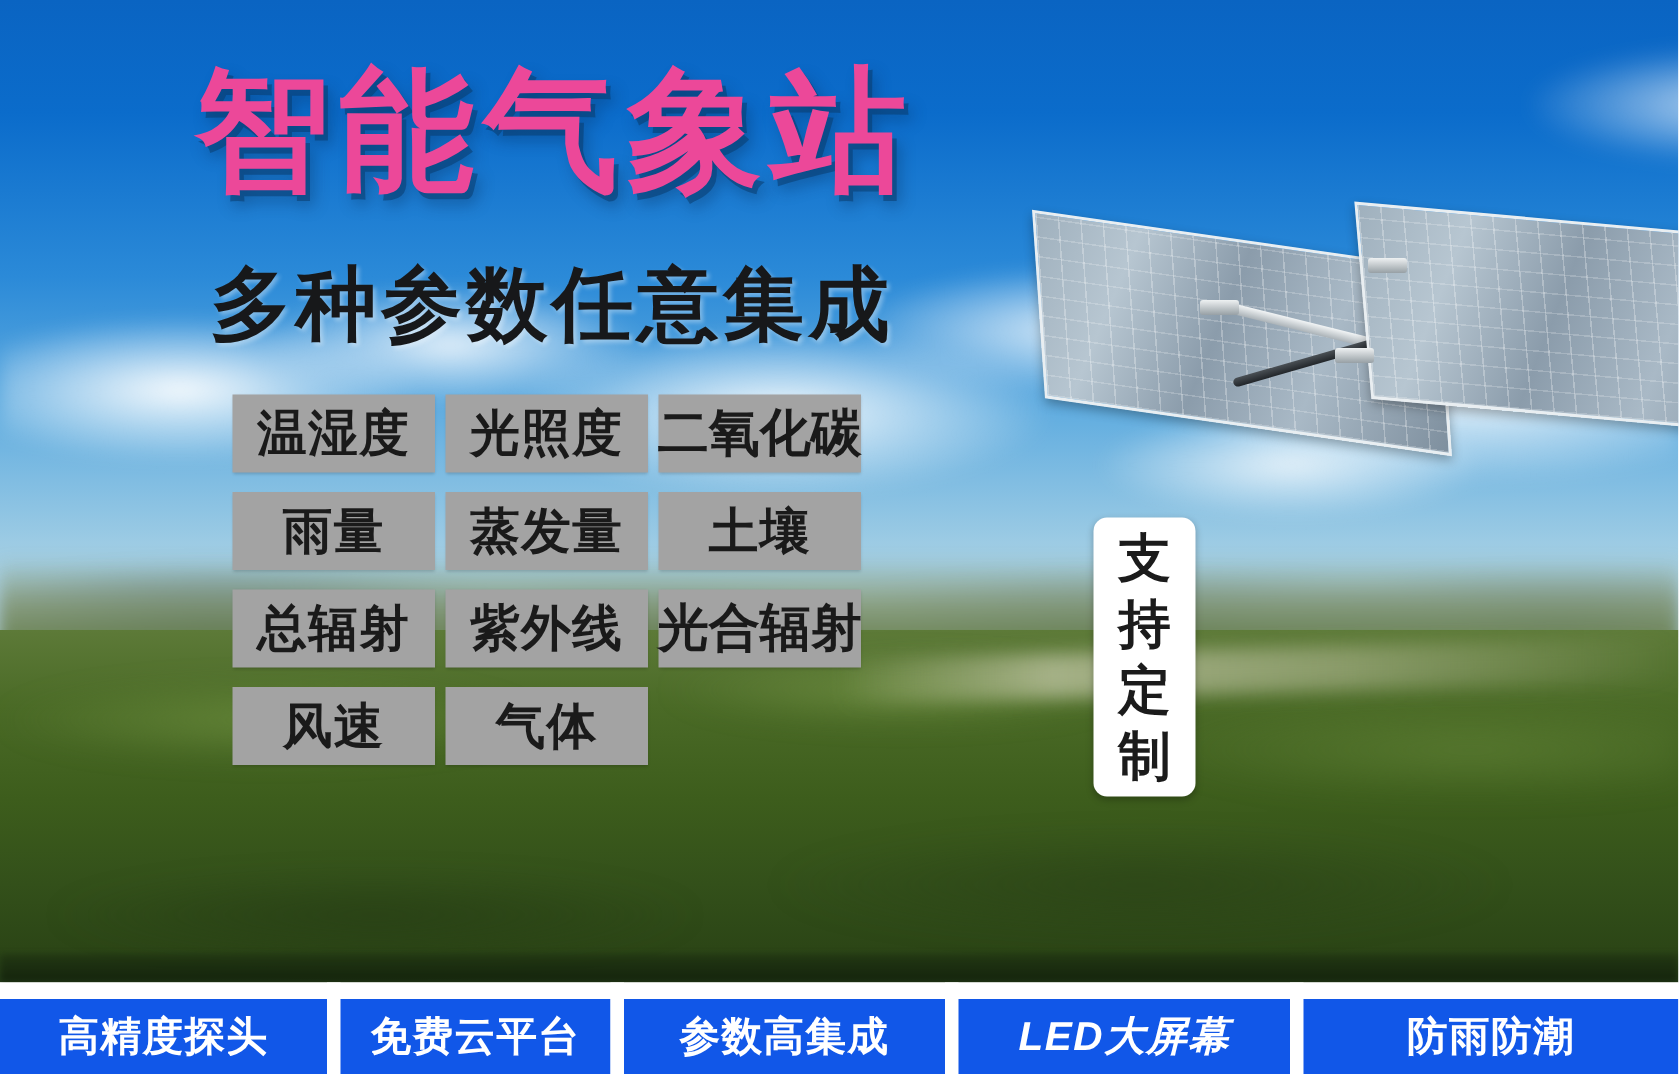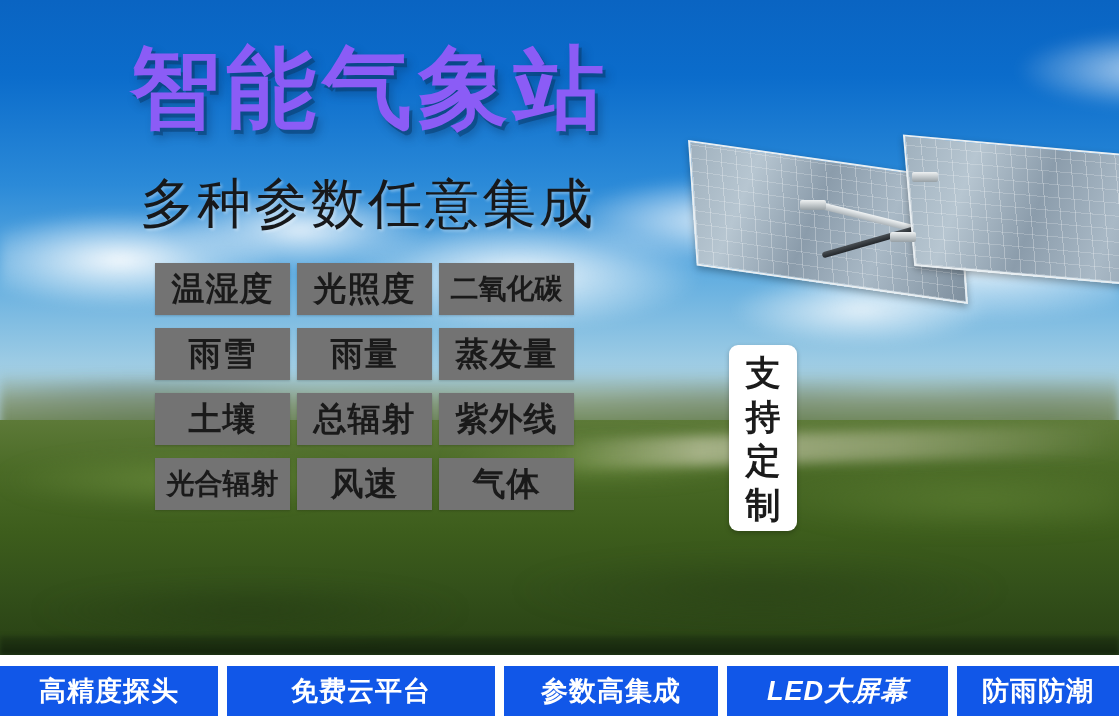--- a/index.html
+++ b/index.html
@@ -91,47 +91,47 @@
   }
   .panel-left{left:2px;top:160px;width:268px;height:120px;transform:skewY(12deg) rotate(-4deg);}
   .panel-right{left:218px;top:148px;width:286px;height:126px;transform:skewY(10deg) rotate(-5deg);}
   .panel-brace{position:absolute;left:120px;top:218px;width:150px;height:7px;background:linear-gradient(180deg,#f2f5f6,#aab2b7);transform:rotate(14deg);border-radius:3px;}
   .panel-brace2{position:absolute;left:130px;top:236px;width:120px;height:6px;background:linear-gradient(180deg,#4a5055,#22262a);transform:rotate(-16deg);border-radius:3px;}
   .clamp{position:absolute;width:26px;height:10px;background:linear-gradient(180deg,#eef1f2,#97a0a5);border-radius:2px;}
 
   
   .title{
     position:absolute;left:130px;top:36px;
-    font-size:90px;line-height:104px;font-weight:bold;color:#8b5cf6;
+    font-size:90px;line-height:104px;font-weight:bold;color:#ec4899;
     letter-spacing:6px;
     text-shadow:3px 4px 0 rgba(10,60,110,.55), 5px 7px 10px rgba(6,40,80,.35);
     white-space:nowrap;
   }
   .subtitle{
     position:absolute;left:140px;top:172px;
-    font-size:54px;line-height:62px;font-weight:normal;color:#17181a;
+    font-size:54px;line-height:62px;font-weight:bold;color:#17181a;
     letter-spacing:3px;
     text-shadow:2px 2px 3px rgba(255,255,255,.35);
     white-space:nowrap;
   }
 
   
   .tag-grid{
     position:absolute;left:155px;top:263px;
     display:grid;grid-template-columns:repeat(3,135px);
     column-gap:7px;row-gap:13px;
   }
   .tag{
-    height:52px;background:#737373;
+    height:52px;background:#a3a3a3;
     display:flex;align-items:center;justify-content:center;
     font-size:33px;font-weight:bold;color:#1a1a1a;letter-spacing:1px;
     box-shadow:0 1px 2px rgba(0,0,0,.18);
     white-space:nowrap;
   }
-  .tag.small{font-size:28px;letter-spacing:0px;}
+  .tag.small{font-size:34px;letter-spacing:0px;}
 
   
   .vbadge{
     position:absolute;left:729px;top:345px;width:68px;height:186px;
     background:#ffffff;border-radius:9px;
     box-shadow:0 2px 5px rgba(0,0,0,.25);
     display:flex;flex-direction:column;align-items:center;justify-content:center;
     padding-top:2px;box-sizing:border-box;
   }
   .vbadge span{
@@ -146,21 +146,21 @@
   }
   .feature{
     margin-top:11px;height:50px;
     background:#1157e8;
     display:flex;align-items:center;justify-content:center;
     color:#ffffff;font-size:27px;font-weight:bold;letter-spacing:1px;
     white-space:nowrap;
   }
   .fgap{width:9px;background:#ffffff;}
   .f0{width:218px;}
-  .f1{width:268px;}
+  .f1{width:180px;}
   .f2{width:214px;}
   .f3{width:221px;font-style:italic;}
   .f4{flex:1;}
 </style>
 </head>
 <body>
 
 <div id="banner">
 
   <div class="bg">
@@ -187,21 +187,20 @@
 
   </div>
 
   <div class="title">智能气象站</div>
   <div class="subtitle">多种参数任意集成</div>
 
   <div class="tag-grid">
     <div class="tag">温湿度</div>
     <div class="tag">光照度</div>
     <div class="tag small">二氧化碳</div>
-    <div class="tag">雨雪</div>
     <div class="tag">雨量</div>
     <div class="tag">蒸发量</div>
     <div class="tag">土壤</div>
     <div class="tag">总辐射</div>
     <div class="tag">紫外线</div>
     <div class="tag small">光合辐射</div>
     <div class="tag">风速</div>
     <div class="tag">气体</div>
   </div>
 

